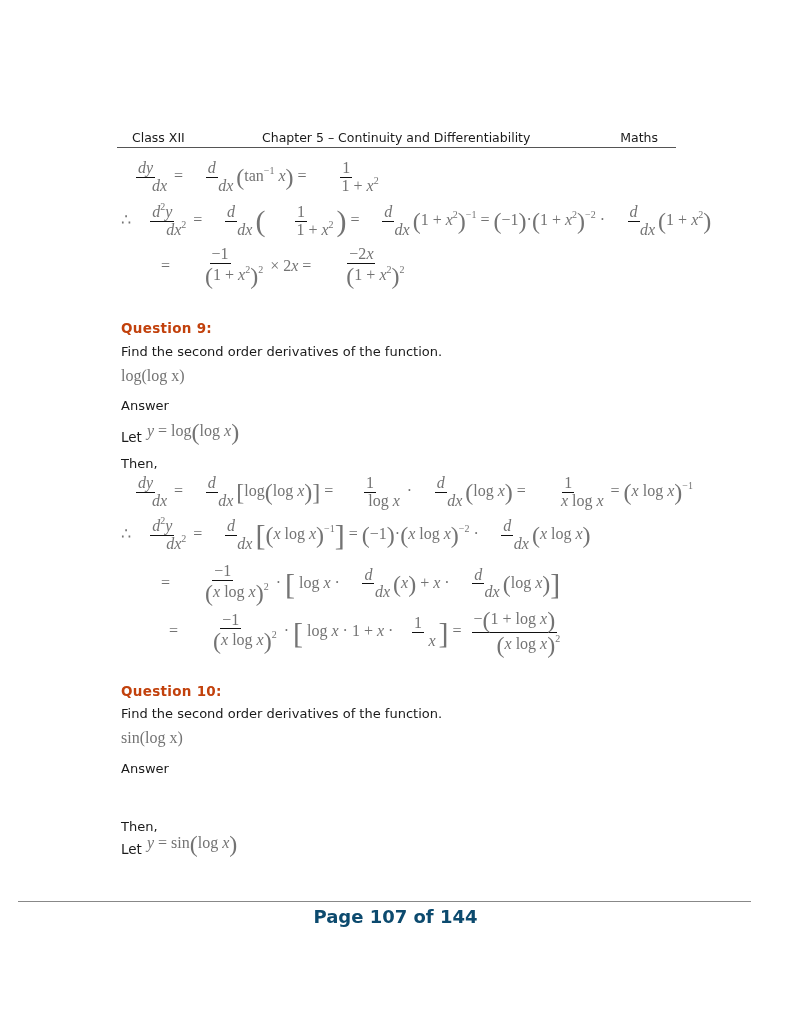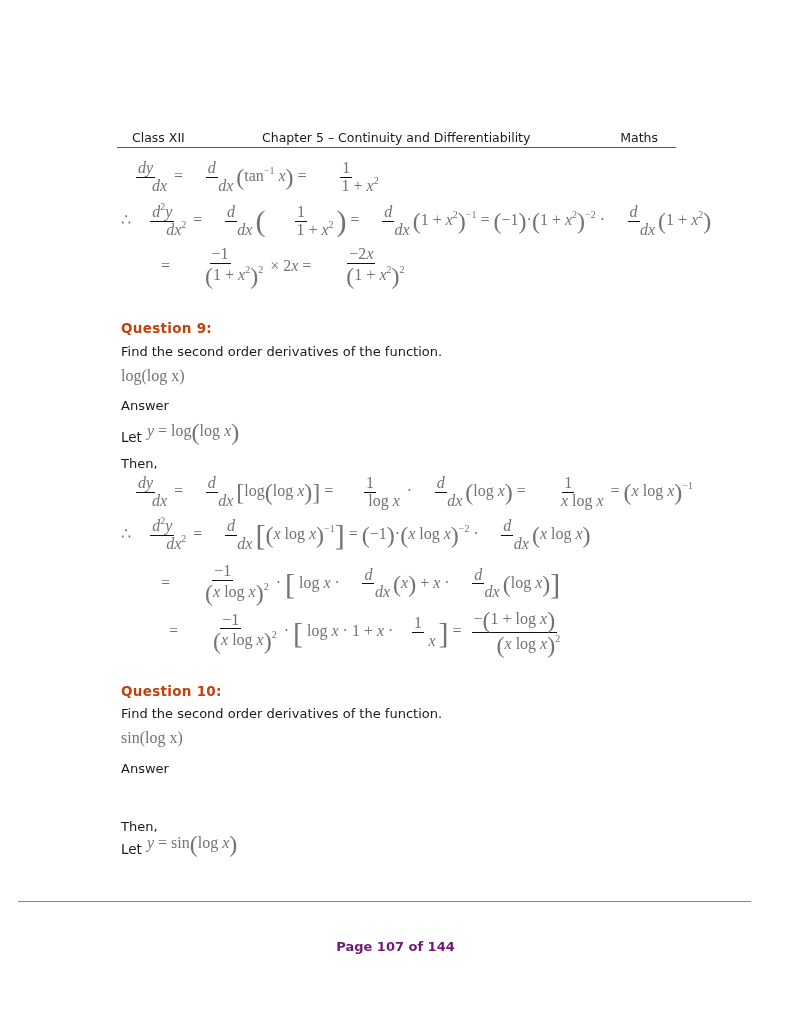--- a/index.html
+++ b/index.html
@@ -21,21 +21,21 @@
           margin: 0 1px; line-height: 1.05; }
   .frac .num { border-bottom: 1px solid #111; padding: 0 2px; text-align: center; }
   .frac .den { padding: 0 2px; text-align: center; margin-left: 28px; }
   .big { font-size: 24px; vertical-align: middle; line-height: 1; }
   .big2 { font-size: 30px; vertical-align: middle; line-height: 1; }
   sup { font-size: 10px; vertical-align: 7px; line-height: 0; }
   .let { font-size: 13.5px; position: relative; top: 6px; }
   .footer-line { position: absolute; left: 18px; top: 901px; width: 733px; height: 0;
                  border-top: 1.5px solid #888; }
   .footer { position: absolute; left: 0; width: 791px; top: 906px; text-align: center;
-            font-size: 13px; font-weight: bold; color: #701a75; margin-top: 33px; }
+            font-size: 18px; font-weight: bold; color: #0c4a6e; }
 </style>
 </head>
 <body>
 
 <div class="header">
   <span class="h-left">Class XII</span>
   <span class="h-mid">Chapter 5 – Continuity and Differentiability</span>
   <span class="h-right">Maths</span>
 </div>
 

